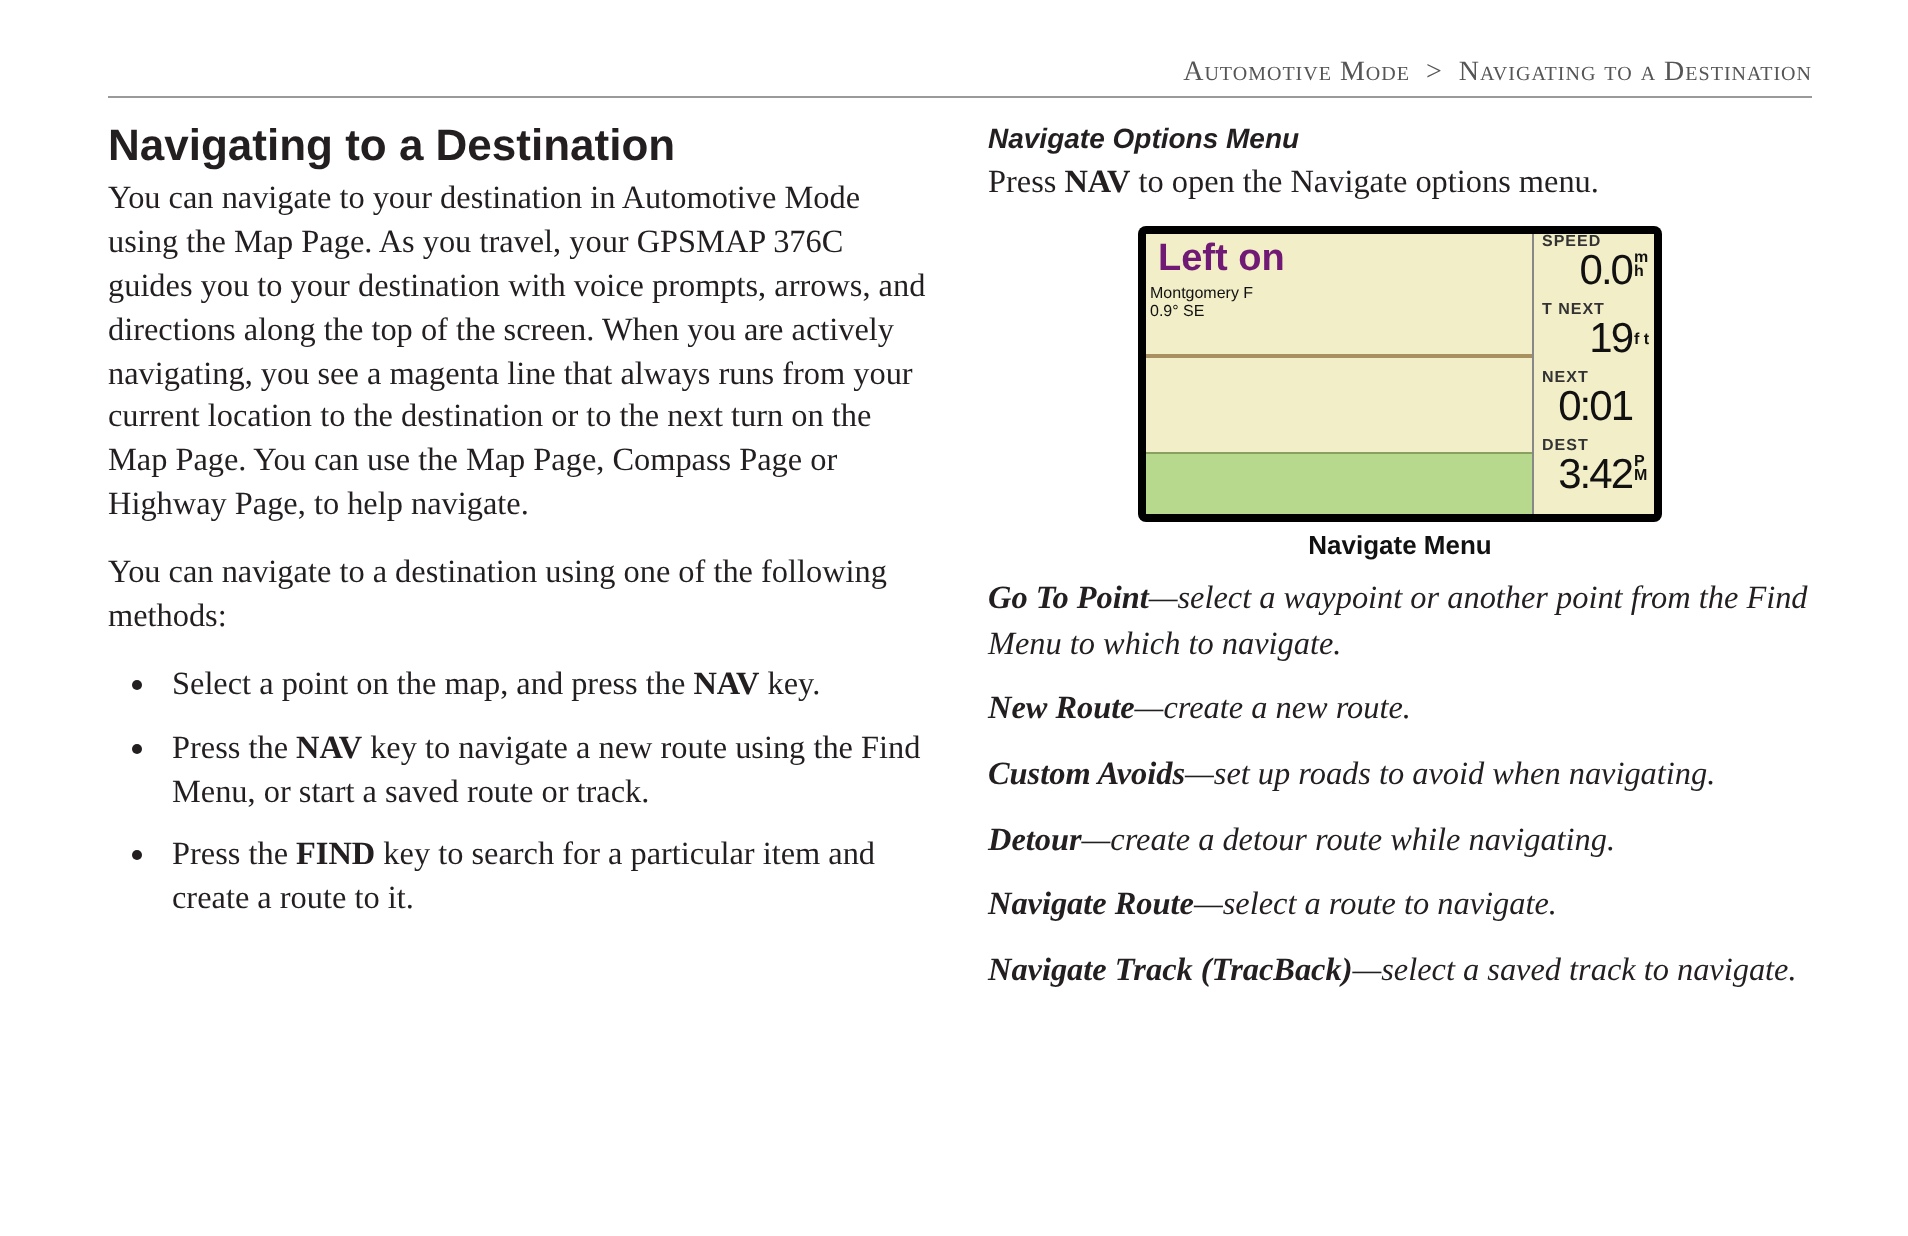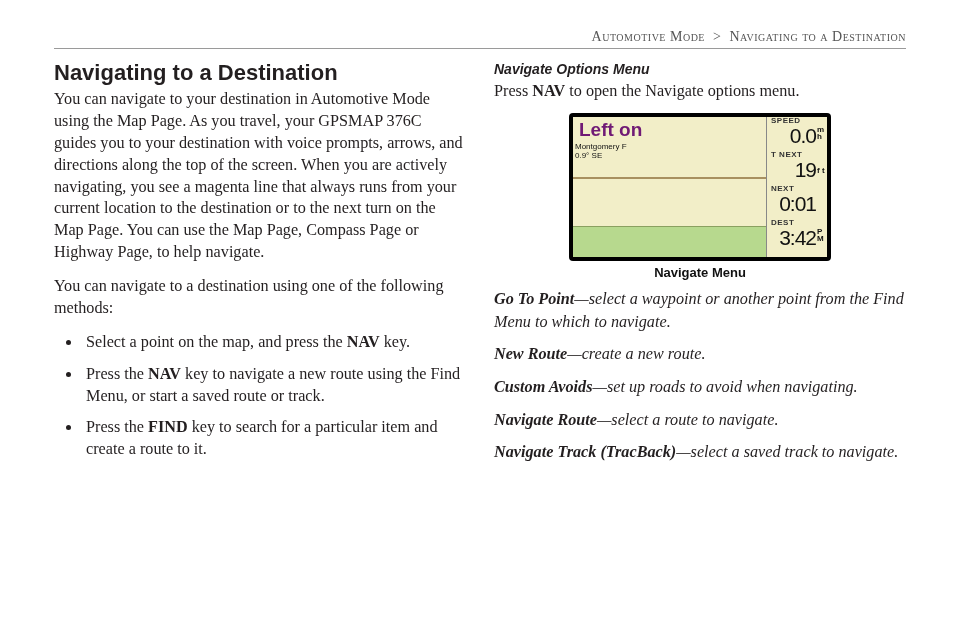--- a/index.html
+++ b/index.html
@@ -289,18 +289,19 @@
             </div>
 
           </div>
         </div>
         <figcaption>Navigate Menu</figcaption>
       </figure>
 
       <p class="def-line"><span class="term">Go To Point</span><span>—select a waypoint or another point from the Find Menu to which to navigate.</span></p>
       <p class="def-line"><span class="term">New Route</span><span>—create a new route.</span></p>
       <p class="def-line"><span class="term">Custom Avoids</span><span>—set up roads to avoid when navigating.</span></p>
+      <p class="def-line"><span class="term">Detour</span><span>—create a detour route while navigating.</span></p>
       <p class="def-line"><span class="term">Navigate Route</span><span>—select a route to navigate.</span></p>
       <p class="def-line"><span class="term">Navigate Track (TracBack)</span><span>—select a saved track to navigate.</span></p>
     </div>
   </div>
 
 </div>
 
 </body></html>

